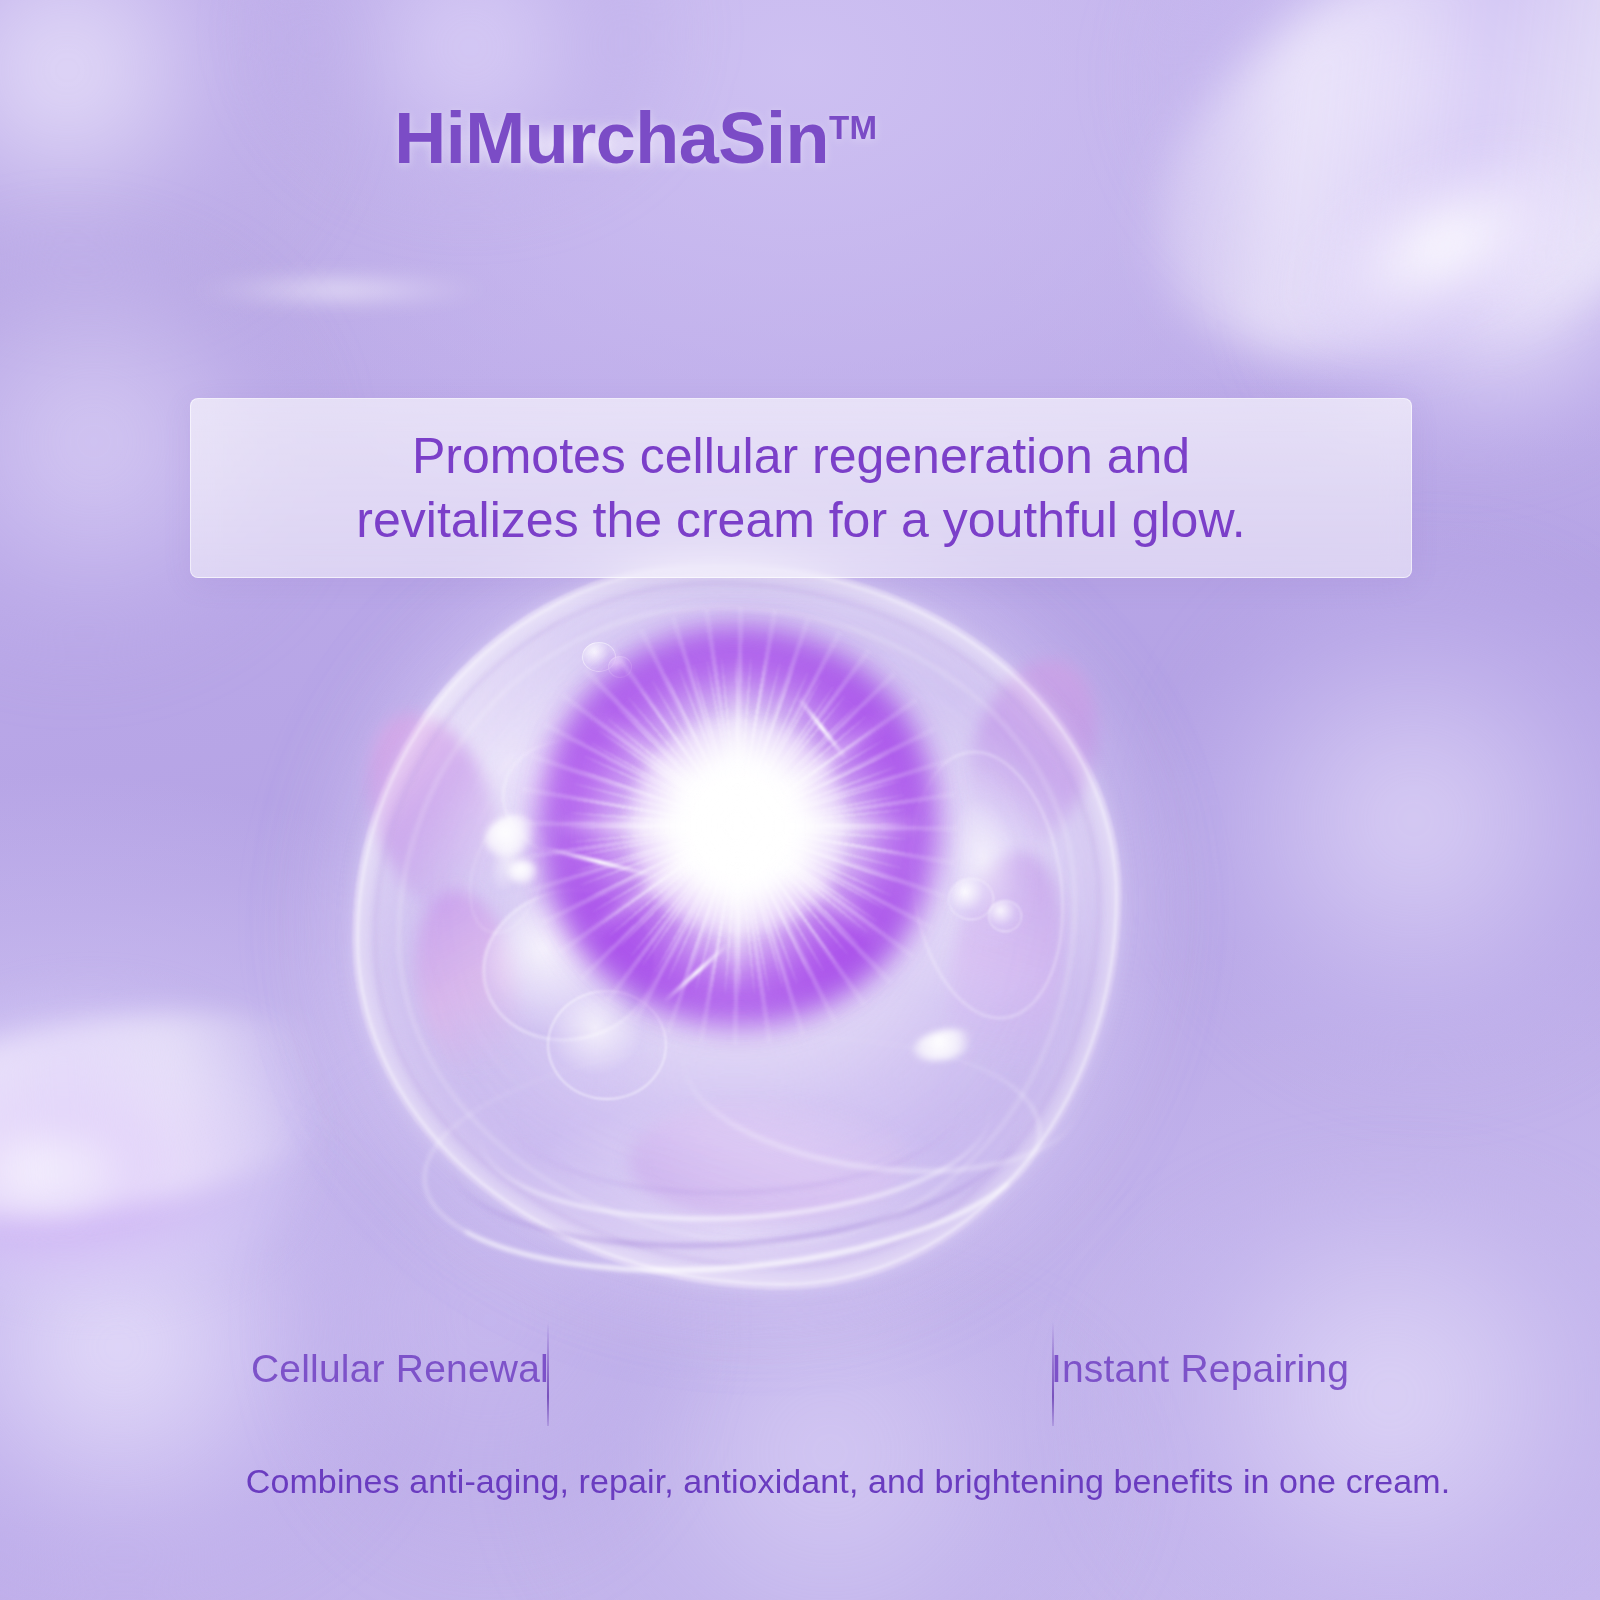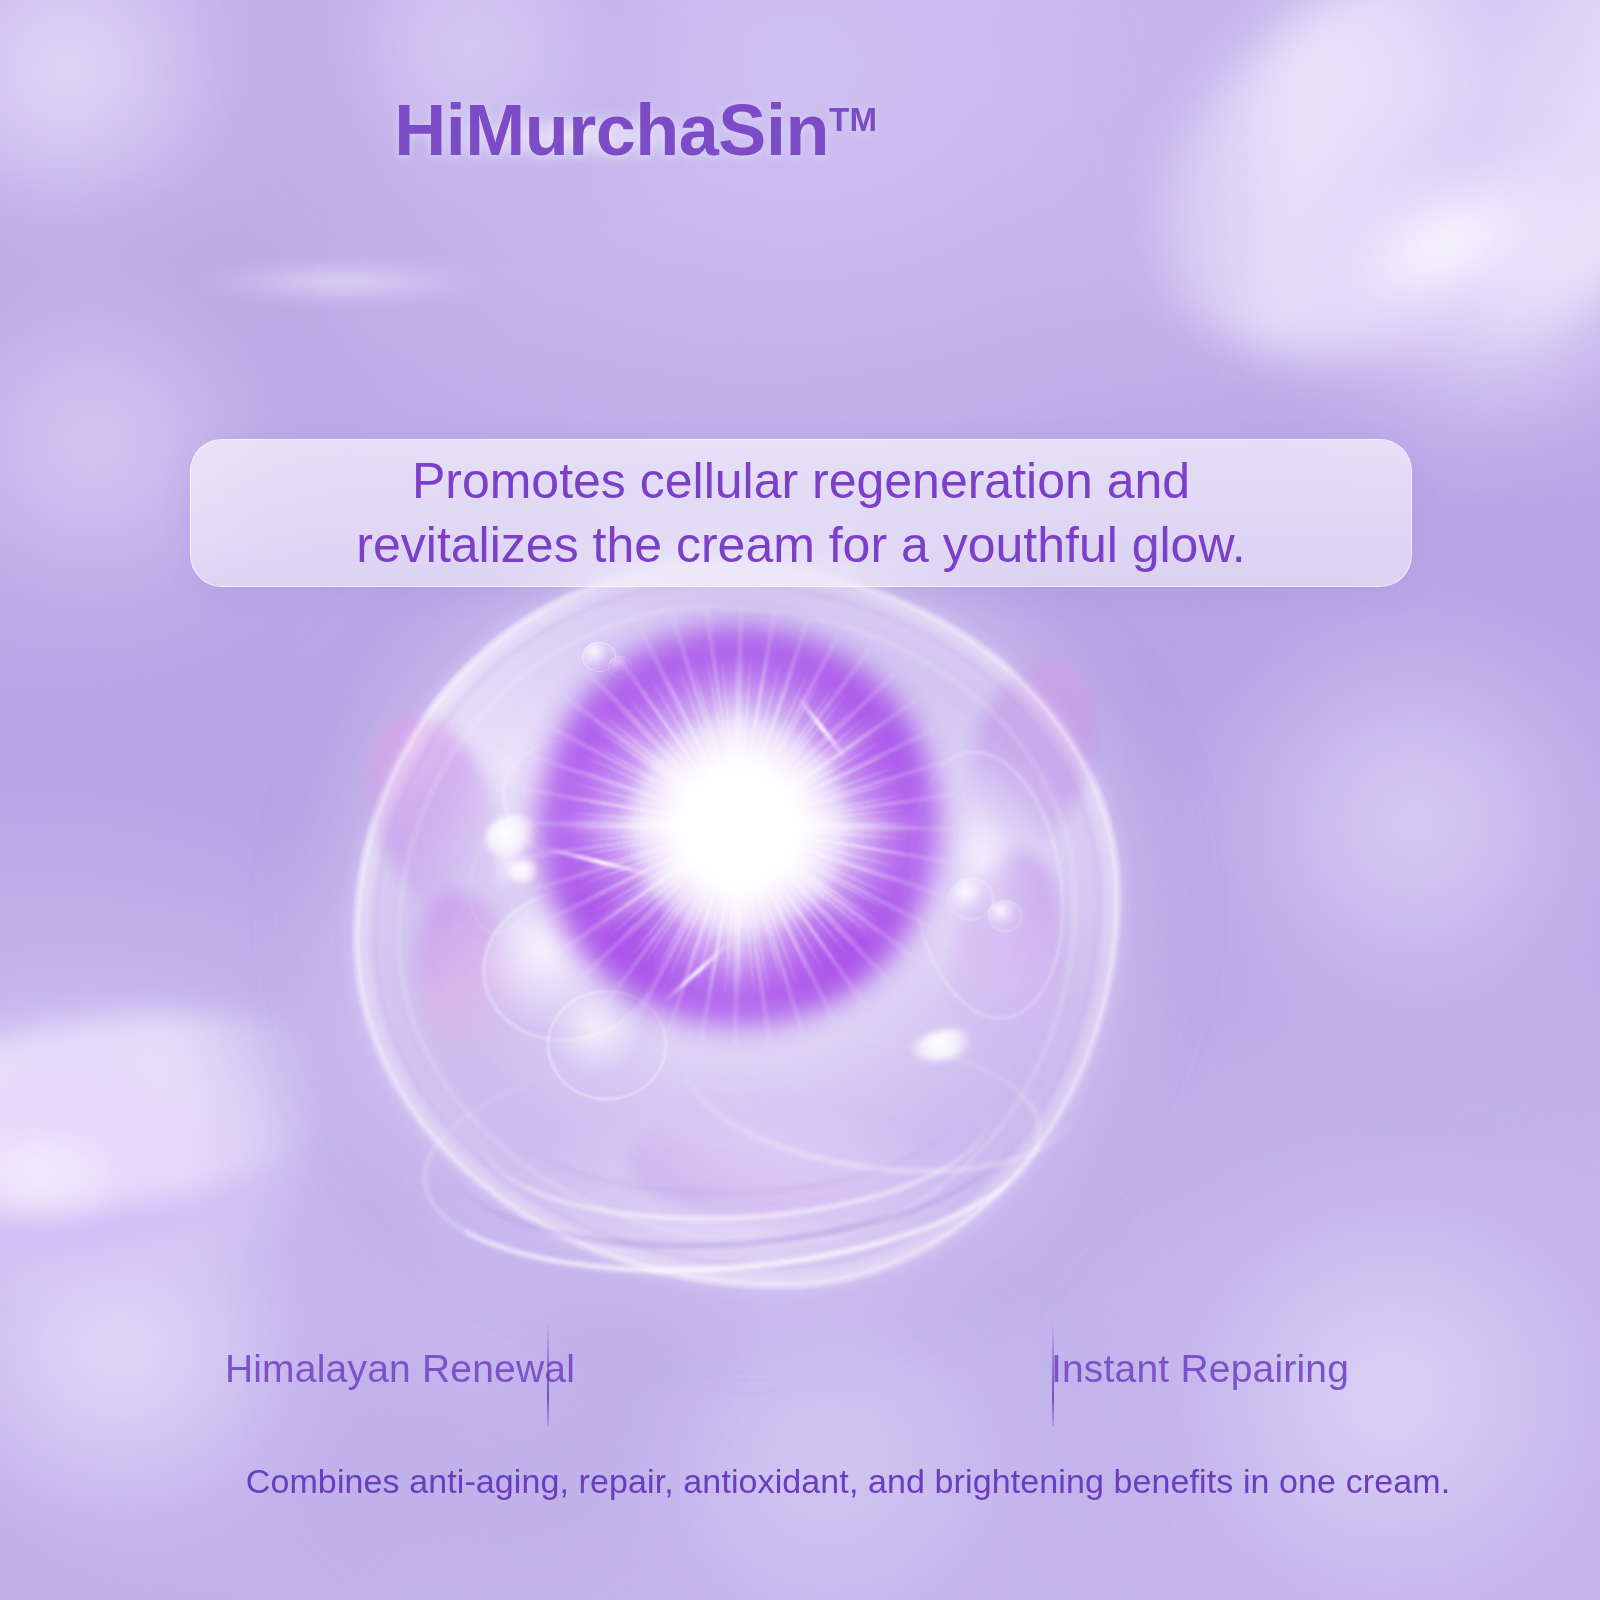--- a/index.html
+++ b/index.html
@@ -401,21 +401,21 @@
 
   
   .content {
     position: absolute;
     inset: 0;
     z-index: 20;
   }
 
   .title-wrap {
     position: absolute;
-    top: 92px;
+    top: 100px;
     left: 0;
     width: 1272px;
     text-align: center;
   }
   .title-glow {
     position: absolute;
     left: 370px; top: 10px;
     width: 420px; height: 70px;
     background: radial-gradient(ellipse 50% 34% at 50% 50%, rgba(255,255,255,0.9) 0%, rgba(248,244,255,0.4) 42%, rgba(240,234,254,0) 78%);
     filter: blur(9px);
@@ -448,31 +448,30 @@
     letter-spacing: 0.5px;
     font-weight: 700;
   }
 
   
   .subtitle-card {
     position: absolute;
     left: 190px;
     top: 398px;
     width: 1222px;
-    height: 148px;
-    border-radius: 32px;
+    height: 180px;
+    border-radius: 8px;
     background: linear-gradient(180deg, rgba(255,255,255,0.62) 0%, rgba(255,255,255,0.50) 100%);
     border: 1px solid rgba(255,255,255,0.55);
     backdrop-filter: blur(14px);
     -webkit-backdrop-filter: blur(14px);
     box-shadow: 0 6px 28px rgba(142,108,200,0.12);
     display: flex;
     align-items: center;
     justify-content: center;
-    margin-top: 41px;
   }
   .subtitle-text {
     font-size: 50px;
     font-weight: 400;
     color: #7b3fc9;
     text-align: center;
     line-height: 1.28;
     padding: 0 30px;
   }
 
@@ -605,21 +604,21 @@
     </div>
 
     <div class="subtitle-card">
       <div class="subtitle-text">
         <span>Promotes cellular regeneration and</span><br>
         <span>revitalizes the cream for a youthful glow.</span>
       </div>
     </div>
 
     <div class="features">
-      <div class="feature">Himalayan Renewal</div>
+      <div class="feature">Cellular Renewal</div>
       <div class="feature">Instant Repairing</div>
     </div>
     <div class="divider div1"></div>
     <div class="divider div2"></div>
 
     <div class="caption">Combines anti-aging, repair, antioxidant, and brightening benefits in one cream.</div>
 
   </div>
 </div>
 

